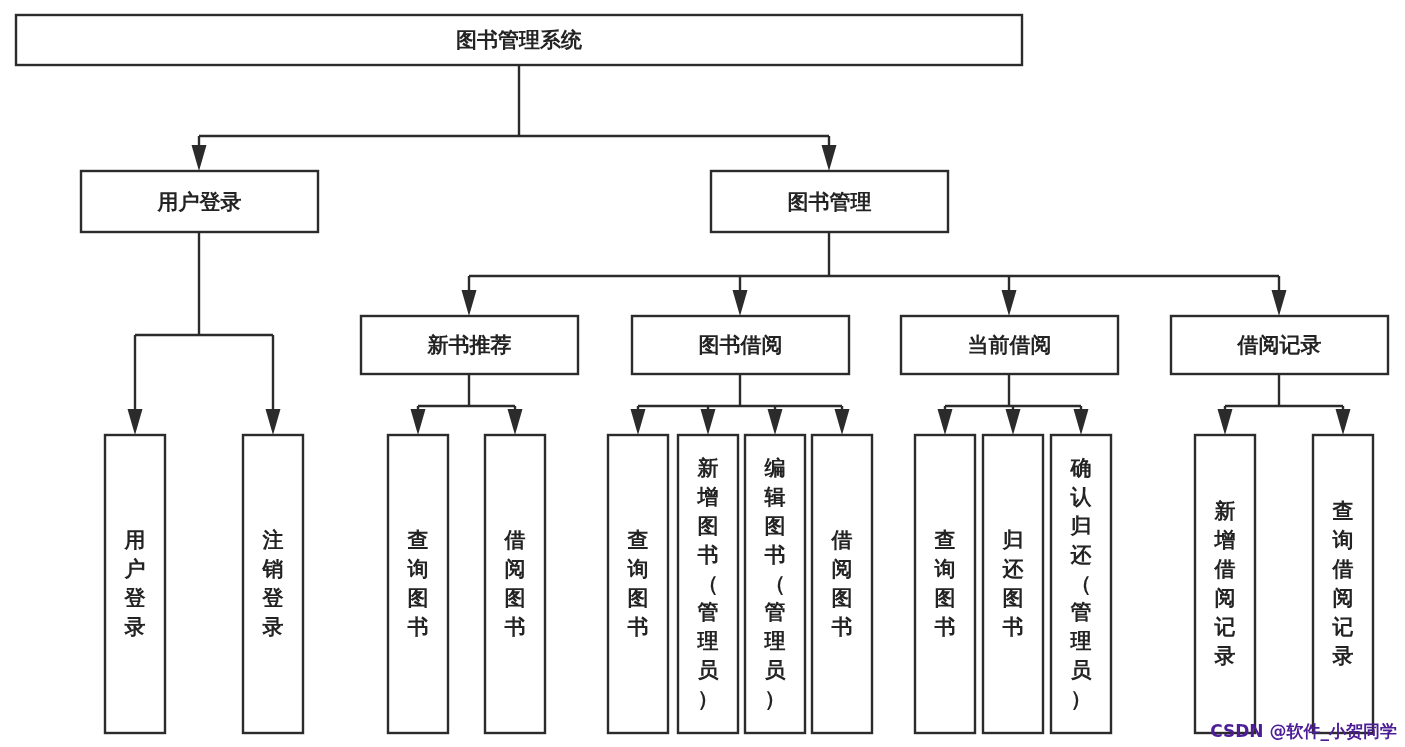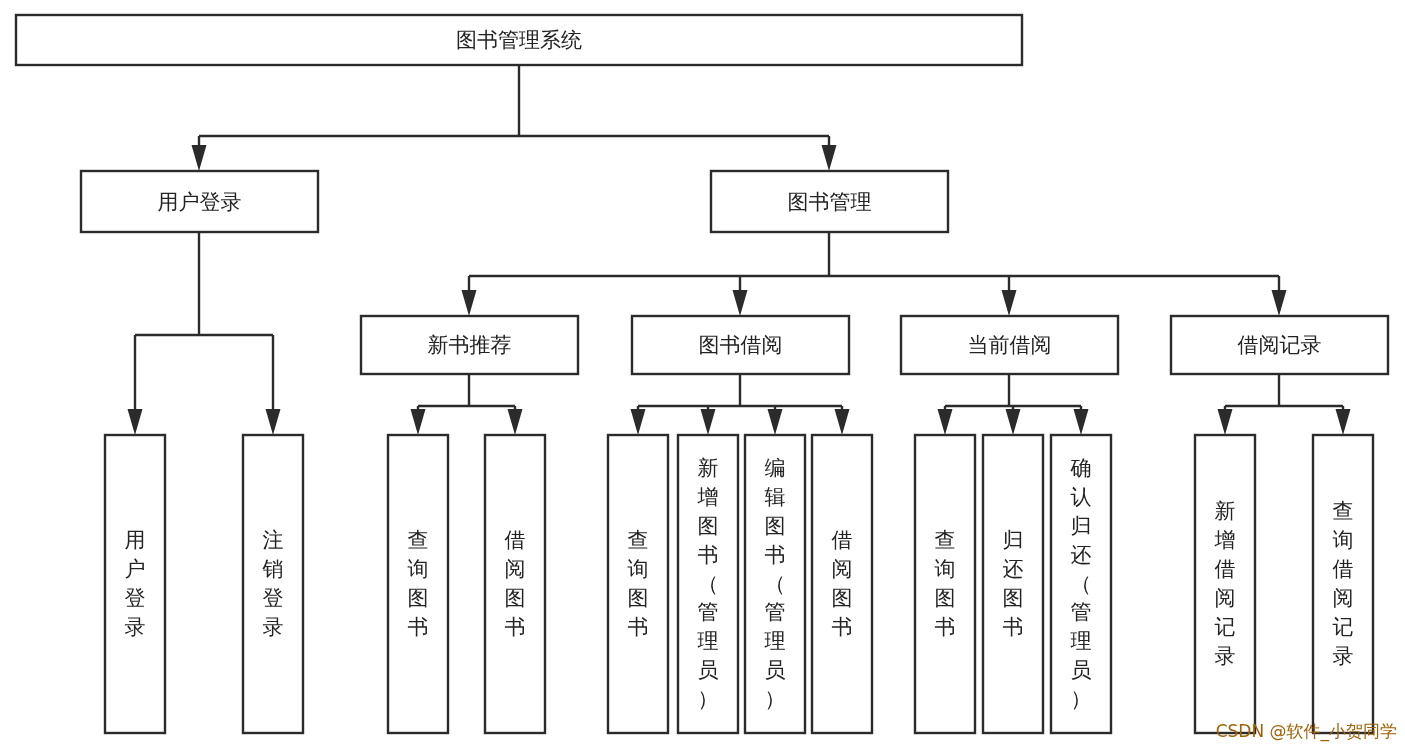--- a/index.html
+++ b/index.html
@@ -12,20 +12,21 @@
     width: 1405px;
     height: 747px;
     font-family: "DejaVu Sans", "Liberation Sans", sans-serif;
     overflow: hidden;
   }
   #diagram-root {
     position: relative;
     width: 1405px;
     height: 747px;
     background: #ffffff;
+    font-weight: bold;
   }
   svg.diagram-canvas {
     position: absolute;
     top: 0;
     left: 0;
     width: 1405px;
     height: 747px;
     display: block;
   }
   .node-box {
@@ -66,21 +67,21 @@
     text-align: center;
     white-space: pre-line;
     letter-spacing: 0;
   }
   .watermark {
     position: absolute;
     right: 8px;
     bottom: 4px;
     font-family: "DejaVu Sans", "Liberation Sans", sans-serif;
     font-size: 17px;
-    color: #a16207;
+    color: #4c1d95;
     white-space: nowrap;
     pointer-events: none;
     user-select: none;
   }
 </style>
 </head>
 <body>
 
 <div id="diagram-root">
   <svg class="diagram-canvas" id="diagram-svg" viewBox="0 0 1405 747" xmlns="http://www.w3.org/2000/svg">

